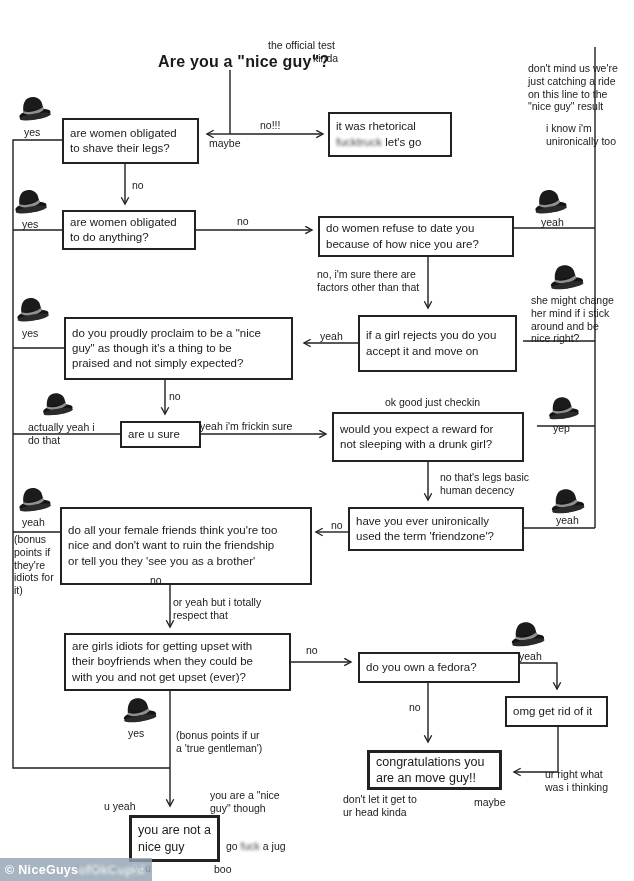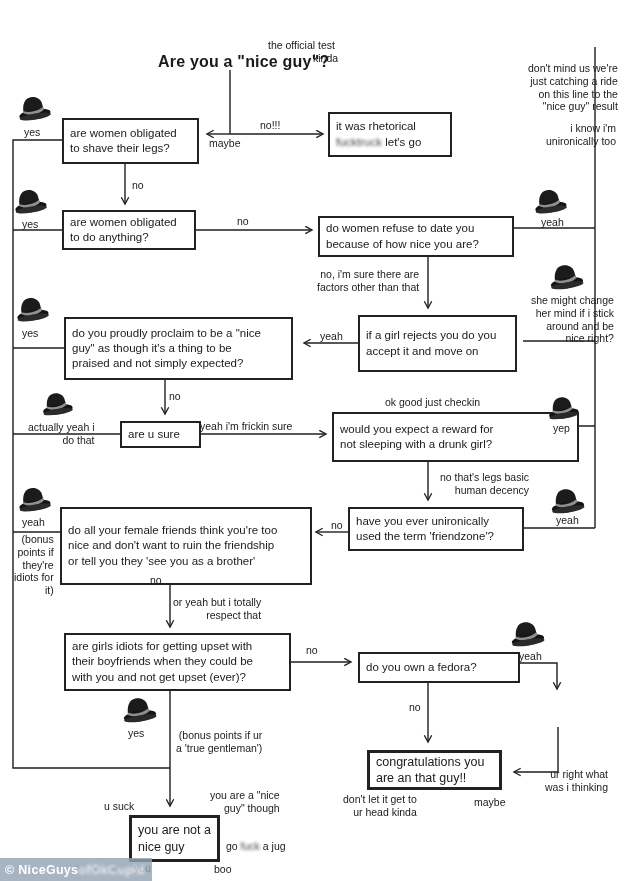--- a/index.html
+++ b/index.html
@@ -9,21 +9,21 @@
     overflow:hidden;
   }
   .wires{position:absolute;left:0;top:0;width:634px;height:881px;pointer-events:none;}
   .node{
     position:absolute;box-sizing:border-box;border:2px solid #222;background:#fff;
     display:flex;align-items:center;padding:3px 4px 3px 6px;
     font-size:11.5px;line-height:1.32;white-space:pre-line;
   }
   .node.result{border-width:3px;font-size:12.5px;}
   .lbl{
-    position:absolute;font-size:10.5px;line-height:1.22;white-space:pre-line;text-align:right;
+    position:absolute;font-size:10.5px;line-height:1.22;white-space:pre-line;
   }
   .title{
     position:absolute;font-size:16px;font-weight:bold;white-space:nowrap;letter-spacing:.2px;
   }
   .censored{filter:blur(1.4px);opacity:.85;}
   .fedora{position:absolute;}
   .wm{
     position:absolute;left:0;top:858px;height:23px;box-sizing:border-box;
     background:rgba(148,164,180,0.82);color:#fff;font-weight:bold;font-size:12.5px;
     display:flex;align-items:center;padding:0 7px 0 5px;letter-spacing:.3px;
@@ -115,39 +115,40 @@
 
   <div class="node" style="left:358px;top:315px;width:159px;height:57px"><span>if a girl rejects you do you
 accept it and move on</span></div>
 
   <div class="node" style="left:64px;top:317px;width:229px;height:63px"><span>do you proudly proclaim to be a "nice
 guy" as though it's a thing to be
 praised and not simply expected?</span></div>
 
   <div class="node" style="left:120px;top:421px;width:81px;height:27px"><span>are u sure</span></div>
 
-  <div class="node" style="left:332px;top:412px;width:247px;height:50px"><span>would you expect a reward for
+  <div class="node" style="left:332px;top:412px;width:192px;height:50px"><span>would you expect a reward for
 not sleeping with a drunk girl?</span></div>
 
   <div class="node" style="left:348px;top:507px;width:176px;height:44px"><span>have you ever unironically
 used the term 'friendzone'?</span></div>
 
   <div class="node" style="left:60px;top:507px;width:252px;height:78px"><span>do all your female friends think you're too
 nice and don't want to ruin the friendship
 or tell you they 'see you as a brother'</span></div>
 
   <div class="node" style="left:64px;top:633px;width:227px;height:58px"><span>are girls idiots for getting upset with
 their boyfriends when they could be
 with you and not get upset (ever)?</span></div>
 
   <div class="node" style="left:358px;top:652px;width:162px;height:31px"><span>do you own a fedora?</span></div>
 
+  <div class="node" style="left:505px;top:696px;width:103px;height:31px"><span>omg get rid of it</span></div>
 
   <div class="node result" style="left:367px;top:750px;width:135px;height:40px"><span>congratulations you
-are an that guy!!</span></div>
+are an move guy!!</span></div>
 
   <div class="node result" style="left:129px;top:815px;width:91px;height:47px"><span>you are not a
 nice guy</span></div>
 
   <div class="fedora" style="left:16px;top:95px"><svg width="36" height="27">
         <use href="#fedora"></use>
       </svg></div>
   <div class="fedora" style="left:12px;top:188px"><svg width="36" height="27">
         <use href="#fedora"></use>
       </svg></div>
@@ -212,21 +213,21 @@
 it)</div>
   <div class="lbl" style="left:150px;top:574px">no</div>
   <div class="lbl" style="left:173px;top:596px">or yeah but i totally
 respect that</div>
   <div class="lbl" style="left:306px;top:644px">no</div>
   <div class="lbl" style="left:519px;top:650px">yeah</div>
   <div class="lbl" style="left:409px;top:701px">no</div>
   <div class="lbl" style="left:128px;top:727px">yes</div>
   <div class="lbl" style="left:176px;top:729px">(bonus points if ur
 a 'true gentleman')</div>
-  <div class="lbl" style="left:104px;top:800px">u suck</div>
+  <div class="lbl" style="left:104px;top:800px">u yeah</div>
   <div class="lbl" style="left:210px;top:789px">you are a "nice
 guy" though</div>
   <div class="lbl" style="left:343px;top:793px">don't let it get to
 ur head kinda</div>
   <div class="lbl" style="left:474px;top:796px">maybe</div>
   <div class="lbl" style="left:545px;top:768px">ur right what
 was i thinking</div>
   <div class="lbl" style="left:226px;top:840px"><span>go </span><span class="censored">fuck</span><span> a jug</span></div>
   <div class="lbl" style="left:75px;top:862px"><span class="censored">no one likes</span><span> you</span></div>
   <div class="lbl" style="left:214px;top:863px">boo</div>

